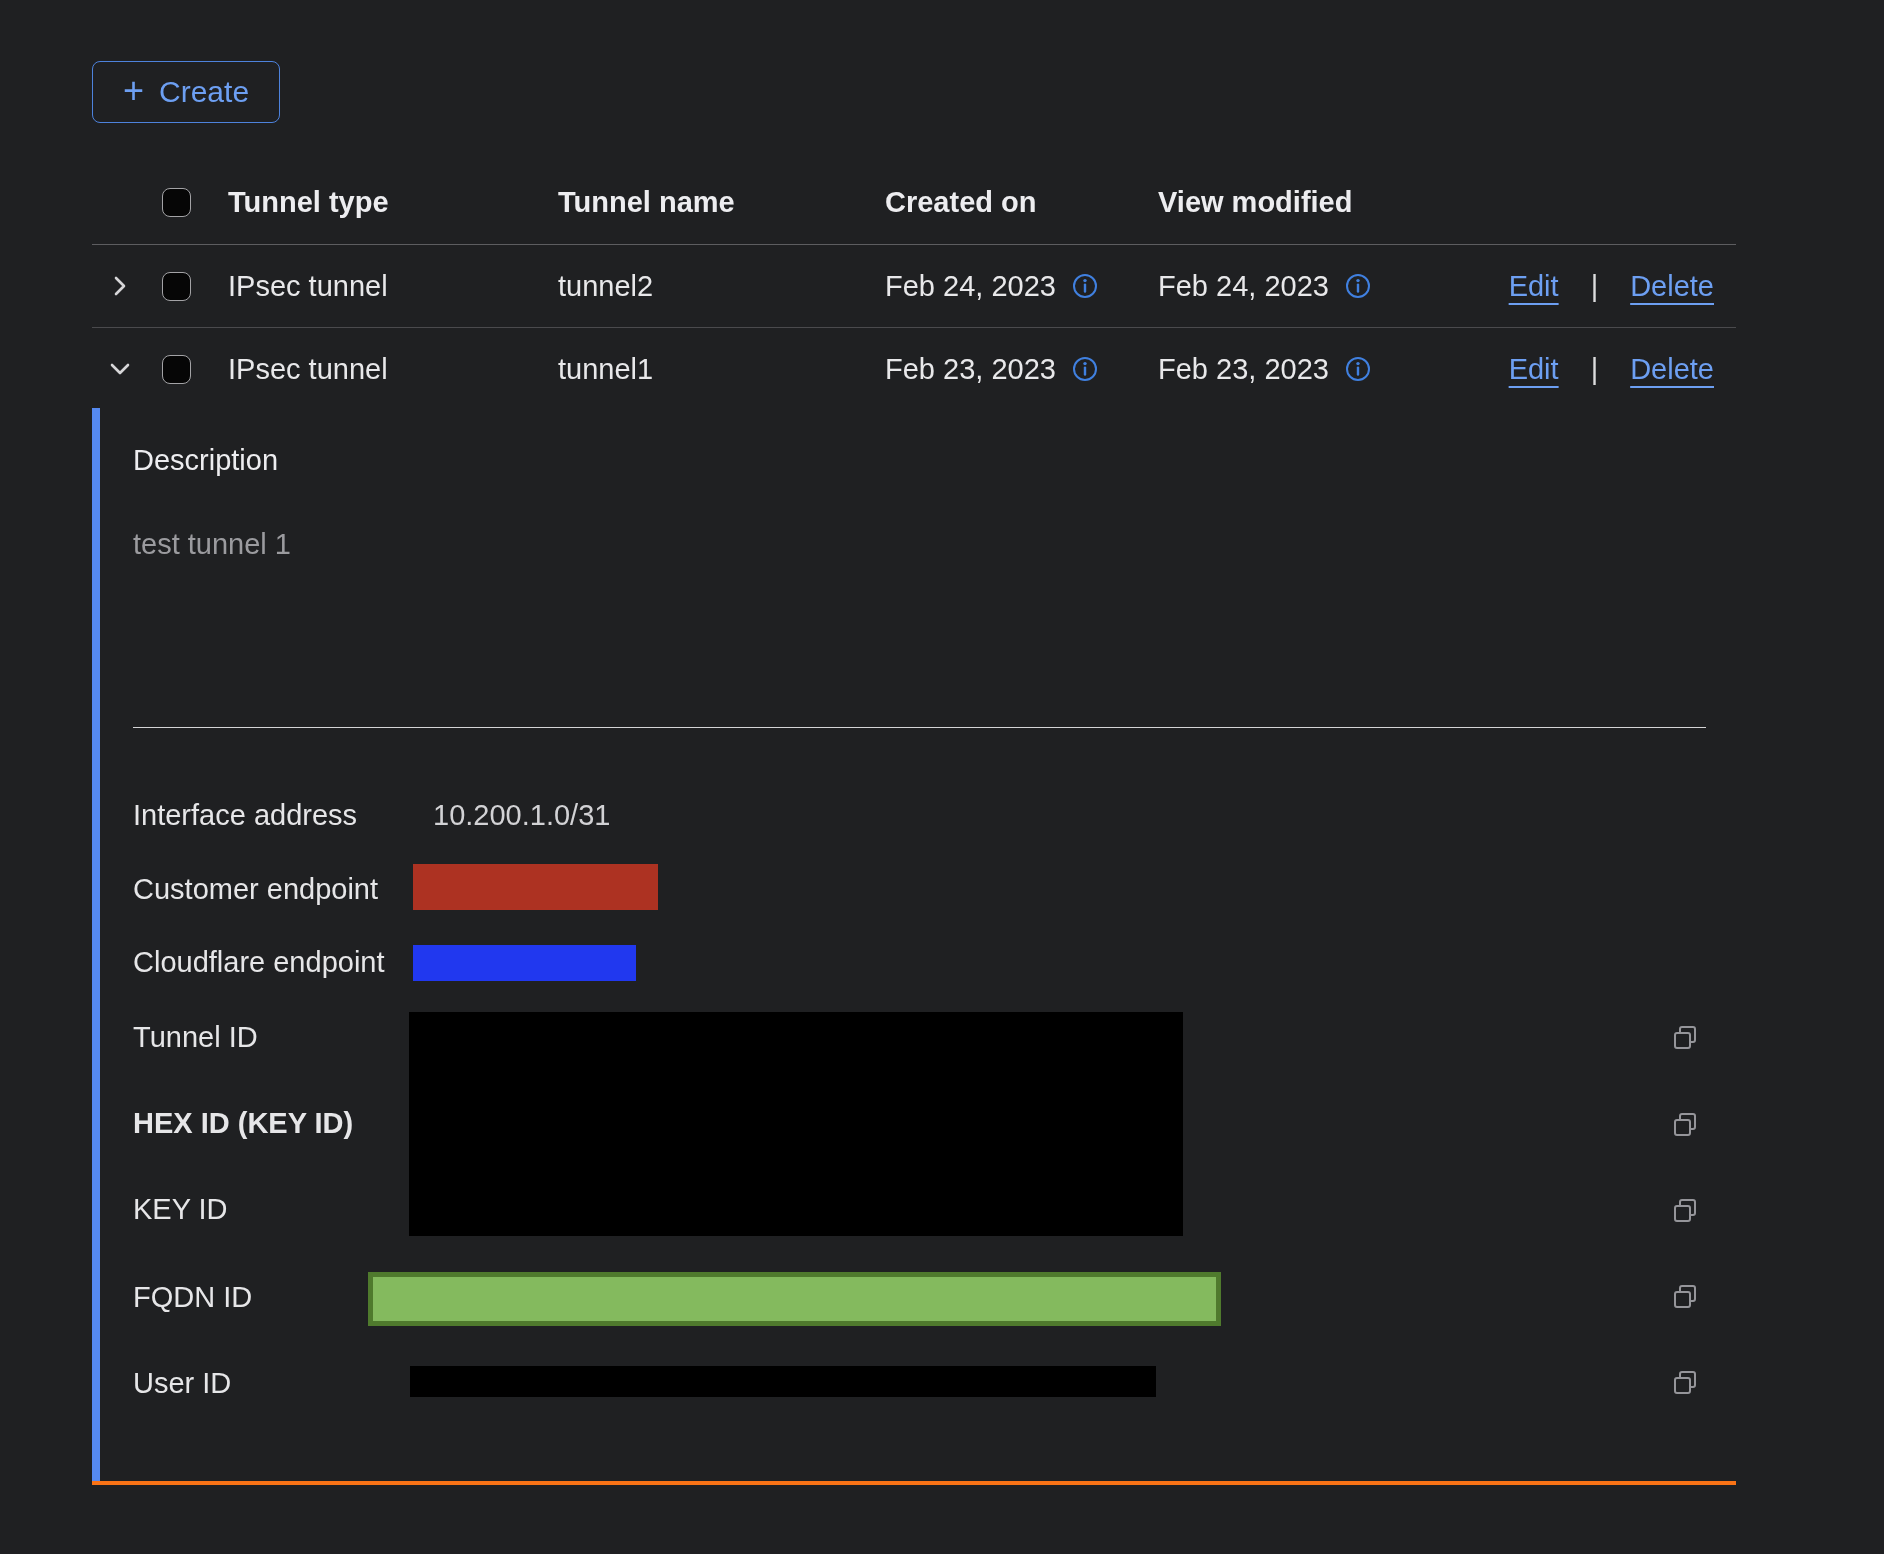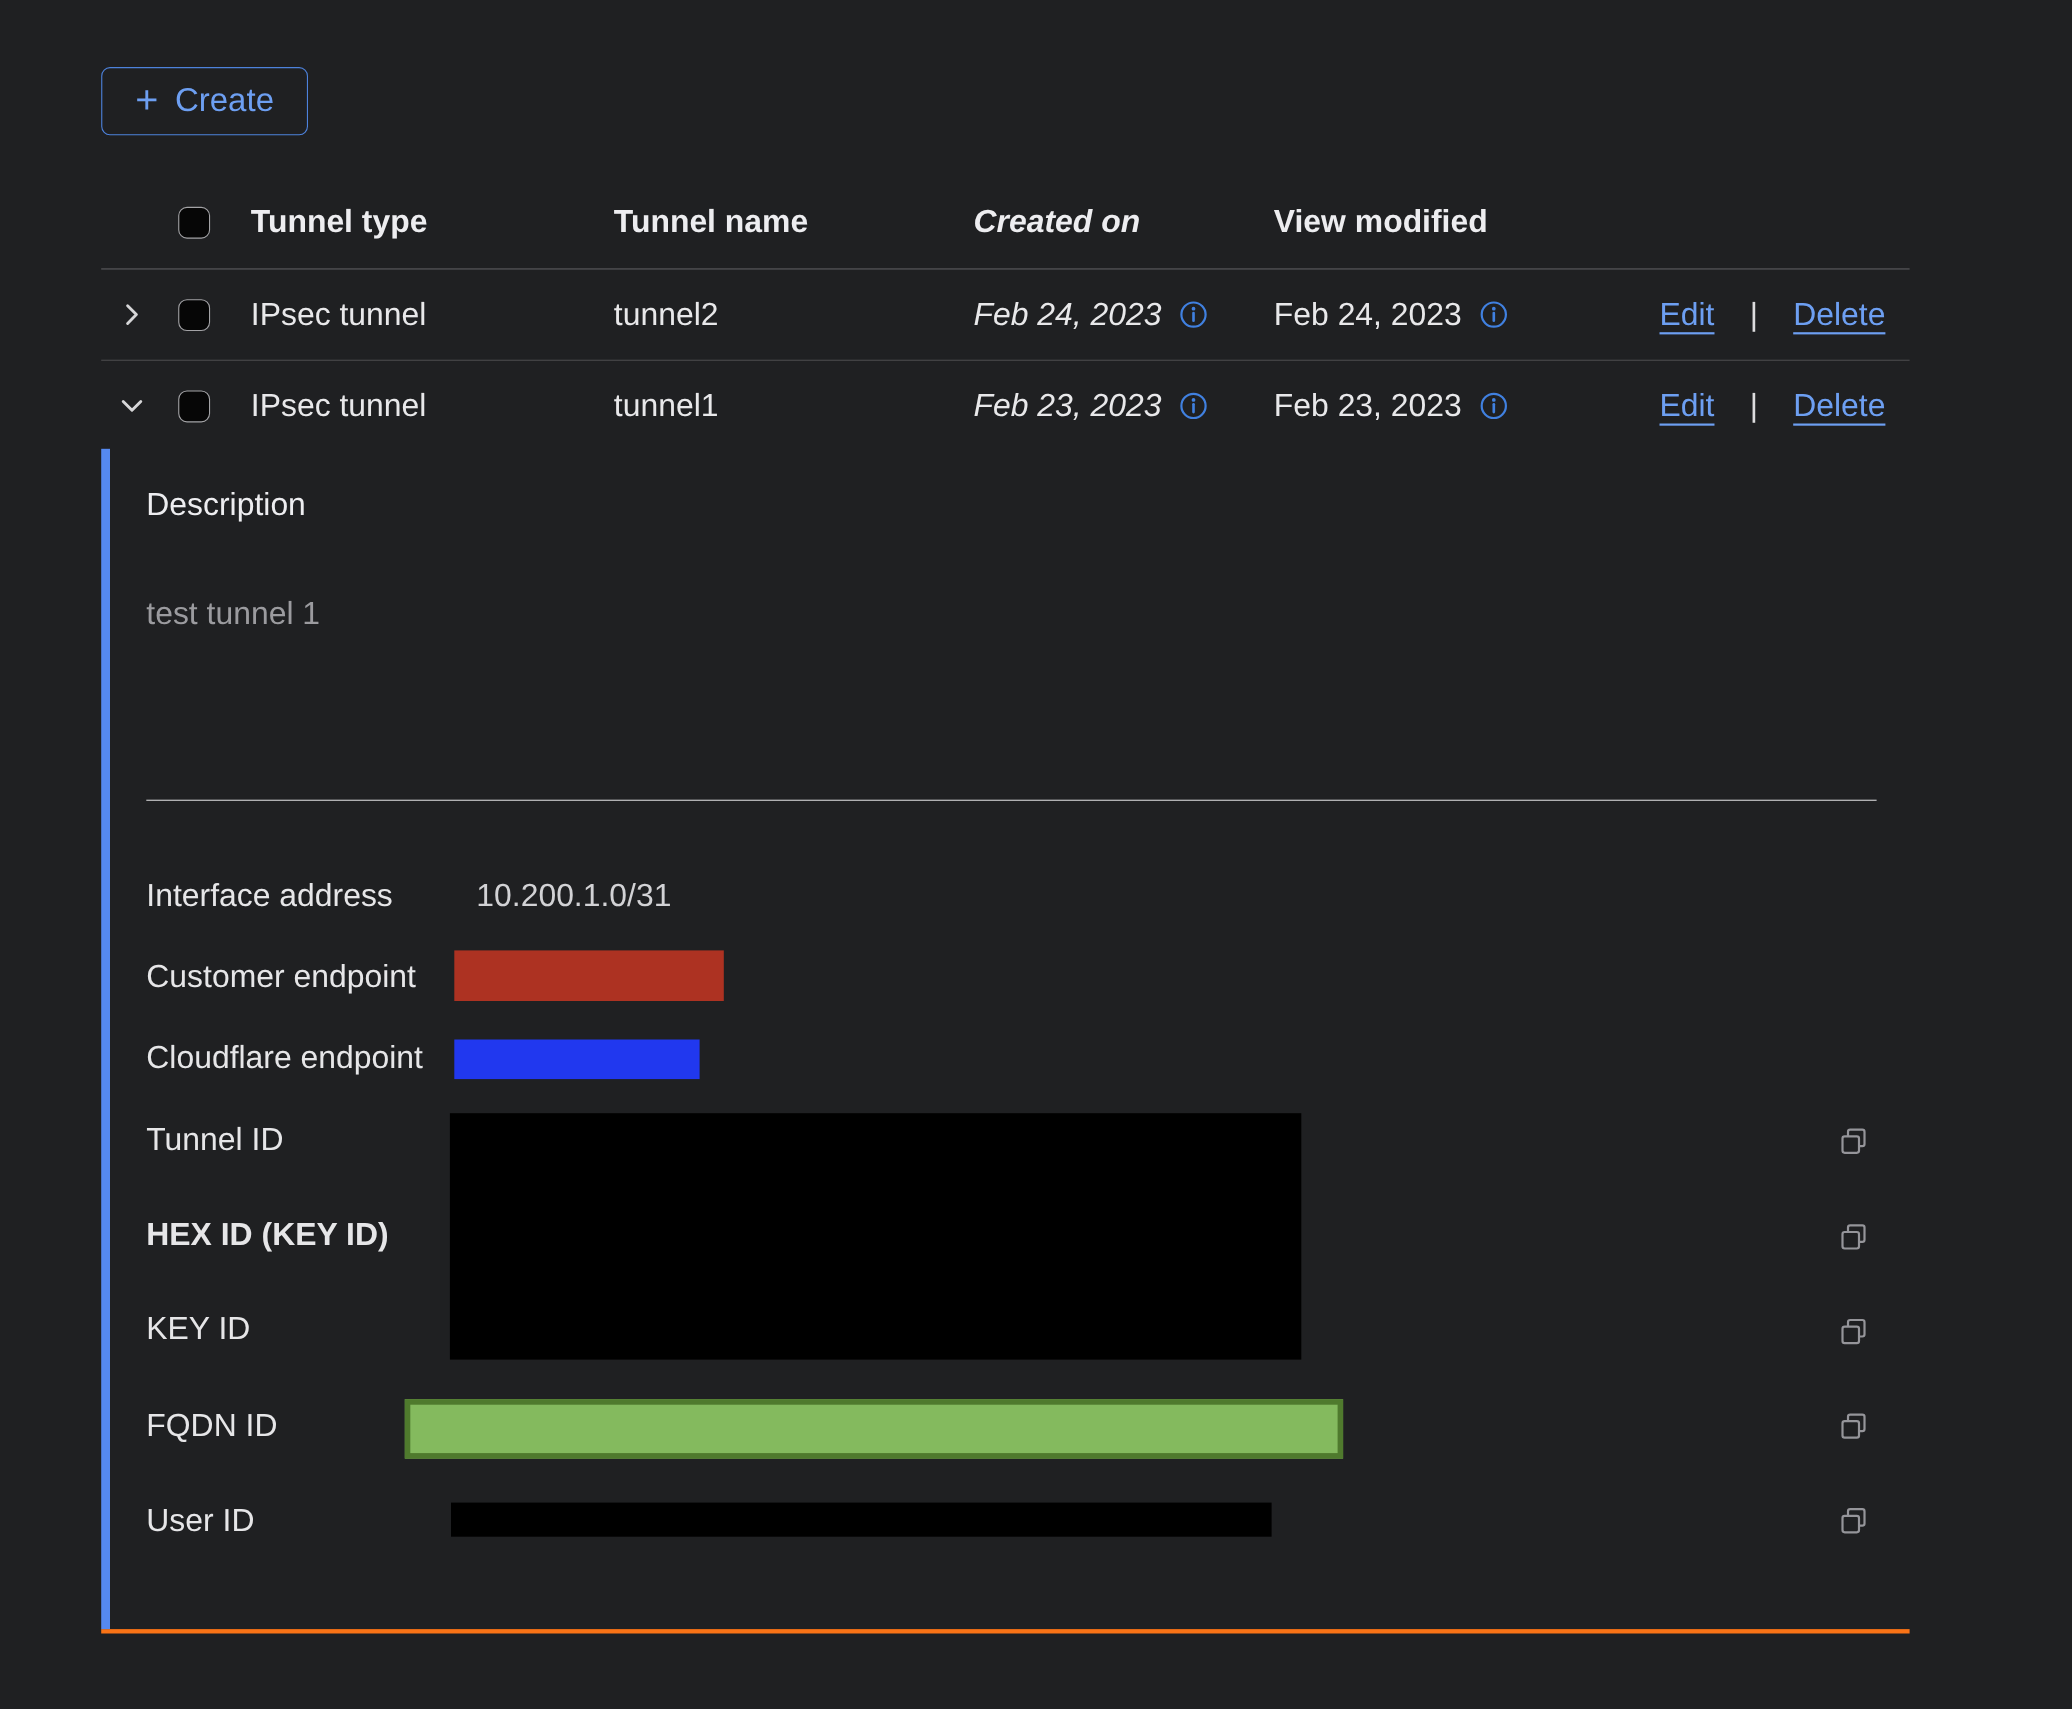--- a/index.html
+++ b/index.html
@@ -18,21 +18,21 @@
   .create-btn .plus { font-size:36px; font-weight:400; line-height:1; margin-top:-3px; }
   
   .table { position:absolute; left:92px; top:160px; width:1644px; }
   .trow { display:flex; align-items:center; height:82px; font-size:29px; }
   .trow.thead { height:84px; font-weight:bold; color:#ededf0; border-bottom:1px solid #5d5d60; }
   .trow.rowline { border-bottom:1px solid #4a4a4d; }
   .col-chev { width:60px; display:flex; align-items:center; padding-left:14px; box-sizing:border-box; }
   .col-cb { width:76px; display:flex; align-items:center; padding-left:10px; box-sizing:border-box; }
   .col-type { width:330px; }
   .col-name { width:327px; }
-  .col-created { width:273px; display:flex; align-items:center; gap:16px;font-style:italic; }
+  .col-created { width:273px; display:flex; align-items:center; gap:16px; }
   .col-modified { width:300px; display:flex; align-items:center; gap:16px; }
   .col-actions { flex:1; display:flex; justify-content:flex-end; align-items:center; gap:32px; padding-right:22px; }
   .checkbox {
     width:27px; height:27px; border:1.5px solid #a3a3a6; border-radius:8px;
     background:#060606; display:inline-block; cursor:pointer;
   }
   .chev-btn { background:none; border:none; padding:0; margin:0; cursor:pointer; display:flex; }
   .link {
     color:#6d9ff2; text-decoration:underline; text-underline-offset:7px;
     text-decoration-thickness:2px; cursor:pointer; font-size:29px;
@@ -163,21 +163,21 @@
         <span class="sep">|</span>
         <a class="link">Delete</a>
       </div>
     </div>
   </div>
 
   <div class="details">
     <div class="accent" style="background-color: rgb(85, 137, 240);"></div>
 
     <div class="dlabel" style="top:52px; font-weight:500; color:#ededf0;">Description</div>
-    <div class="dlabel muted" style="top:151px;">test tunnel 1</div>
+    <div class="dlabel muted" style="top:136px;">test tunnel 1</div>
 
 
     <div class="hdivider"></div>
 
     <div class="dlabel" style="top:407px;">Interface address</div>
     <div class="dvalue" style="left:341px; top:407px;">10.200.1.0/31</div>
 
     <div class="dlabel" style="top:481px;">Customer endpoint</div>
     <div class="redact" style="left: 321px; top: 456px; width: 245px; height: 46px; background-color: rgb(173, 50, 34);"></div>
 

